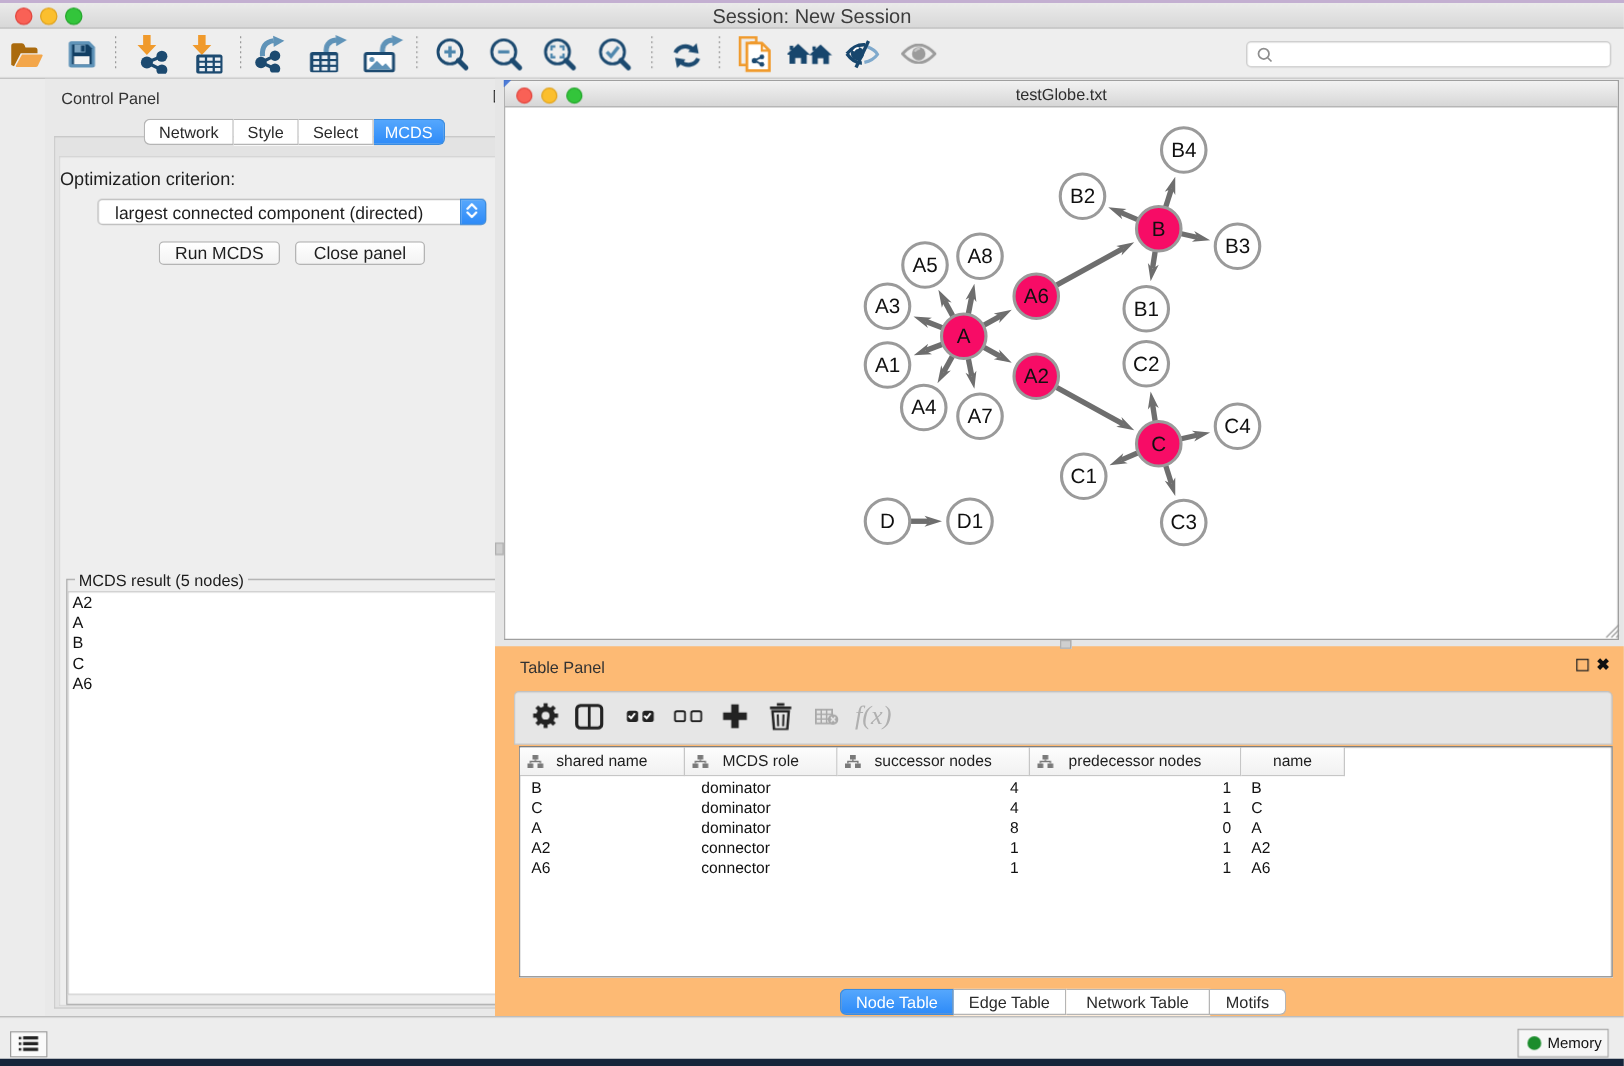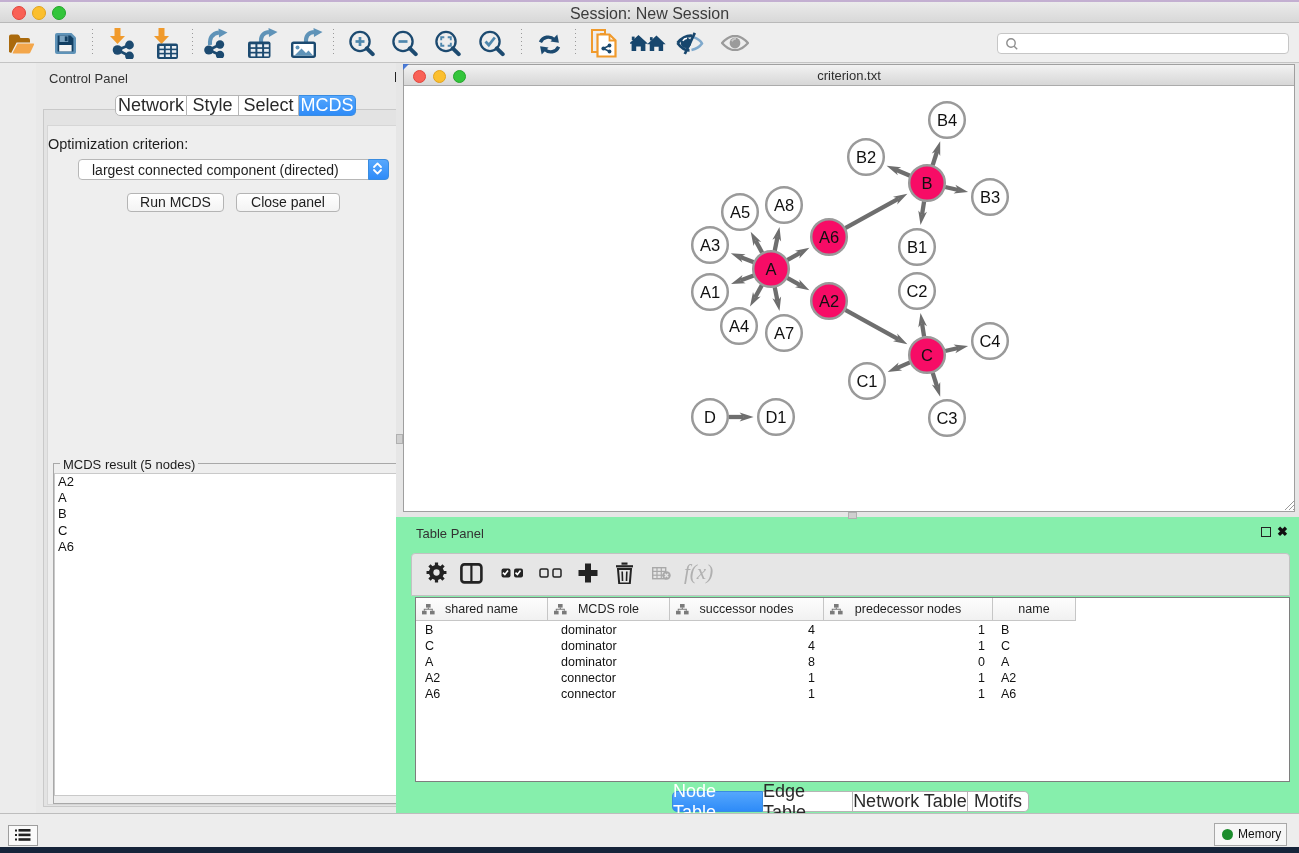--- a/index.html
+++ b/index.html
@@ -13,21 +13,21 @@
 
 #toolbar{left:0;top:23px;width:1299px;height:39px;background:#eeeeee;border-bottom:1px solid #c4c4c4;}
 .sep{position:absolute;top:6px;height:28px;width:1px;background-image:linear-gradient(#9a9a9a 1.5px,transparent 1.5px);background-size:1px 4px;}
 #searchbox{position:absolute;left:997px;top:10px;width:290px;height:19px;background:#fff;border:1px solid #c6c6c6;border-radius:4px;}
 
 #cpanel{left:0;top:63px;width:396px;height:750px;background:#e9e9e9;margin-left:36px;}
 #cpanel-title{position:absolute;left:13px;top:8px;font-size:13px;color:#323232;}
 .float-sq{position:absolute;width:8px;height:8px;border:1.6px solid #222;background:transparent;}
 .close-x{position:absolute;font-size:13px;font-weight:bold;color:#111;}
 
-.tabrow{position:absolute;display:flex;height:21px;font-size:18px;z-index:5;}
+.tabrow{position:absolute;display:flex;height:21px;font-size:13px;z-index:5;}
 .tab{background:#fff;border:1px solid #b5b5b5;border-left:none;color:#2a2a2a;display:flex;align-items:center;justify-content:center;box-sizing:border-box;}
 .tab.first{border-left:1px solid #b5b5b5;border-radius:5px 0 0 5px;}
 .tab.last{border-radius:0 5px 5px 0;}
 .tab.sel{background:linear-gradient(#55a7fd,#2e8bf8);color:#fff;border-color:#3a8ce0;}
 
 #cp-outer{position:absolute;left:7px;top:46px;width:382px;height:696px;background:#e3e3e3;border:1px solid #c9c9c9;}
 #cp-inner{position:absolute;left:3px;top:15px;width:374px;height:678px;background:#eeeeee;border:1px solid #d6d6d6;}
 #opt-label{position:absolute;left:0;top:10px;width:100%;text-align:left;font-size:14.5px;color:#1e1e1e;}
 #dropdown{position:absolute;left:30px;top:33px;width:309px;height:19px;background:#fff;border:1px solid #b7b7b7;border-radius:4px;}
 #dropdown .txt{position:absolute;left:13px;top:1.5px;font-size:14px;color:#1e1e1e;}
@@ -40,21 +40,21 @@
 #fset-list .it{padding:0 0 0 3px;height:16.2px;line-height:16.5px;}
 #fset-sb{position:absolute;right:1px;top:1px;width:14px;height:319px;background:#f4f4f4;border-left:1px solid #d9d9d9;border-right:1px solid #d9d9d9;}
 
 #rightbg{left:396px;top:63px;width:903px;height:750px;background:#e6e6e6;}
 
 #netwin{position:absolute;left:403px;top:64px;width:892px;height:448px;background:#fff;border:1px solid #9f9f9f;box-sizing:border-box;}
 #netwin-tb{position:absolute;left:0;top:0;width:100%;height:20px;background:linear-gradient(#f2f2f2,#d7d7d7);border-bottom:1px solid #ababab;}
 #netwin-tb .tl{position:absolute;width:11px;height:11px;border-radius:50%;top:5px;}
 #netwin-title{position:absolute;top:3px;left:0;width:100%;text-align:center;font-size:13px;color:#2e2e2e;}
 
-#tpanel{left:396px;top:517px;width:903px;height:296px;background:#86efac;}
+#tpanel{left:396px;top:517px;width:903px;height:296px;background:#fdba74;}
 #tp-title{position:absolute;left:20px;top:9px;font-size:13px;color:#323232;}
 #tp-toolbar{position:absolute;left:15px;top:36px;width:879px;height:43px;background:#e6e6e6;border:1px solid #c2c2c2;border-radius:4px 4px 0 0;box-sizing:border-box;}
 #tp-table{position:absolute;left:19px;top:80px;width:875px;height:185px;background:#fff;border:1px solid #7e7e7e;box-sizing:border-box;}
 .th{position:absolute;top:0;height:23px;background:linear-gradient(#fdfdfd,#f1f1f1);border-right:1px solid #c6c6c6;border-bottom:1px solid #c6c6c6;box-sizing:border-box;font-size:12.5px;color:#1e1e1e;text-align:center;line-height:22px;}
 .td{position:absolute;font-size:12.5px;color:#111;height:16px;line-height:16px;}
 
 
 #statusbar{left:0;top:813px;width:1299px;height:34px;background:#ededed;border-top:1px solid #bdbdbd;}
 #wallpaper{left:0;top:847px;width:1299px;height:6px;background:#16243a;}
 .icon{position:absolute;}
@@ -247,21 +247,21 @@
       </div>
     </div>
   </div>
 </div>
 <div class="abs" id="rightbg"></div>
 <div class="abs" id="netwin">
   <div id="netwin-tb">
     <div class="tl" style="left:9px;background:#f96156;border:0.5px solid #e0443c;"></div>
     <div class="tl" style="left:29px;background:#fbbf2e;border:0.5px solid #e0a31d;"></div>
     <div class="tl" style="left:49px;background:#33c53b;border:0.5px solid #23a52b;"></div>
-    <div id="netwin-title">criterion.txt</div>
+    <div id="netwin-title">testGlobe.txt</div>
   </div>
   <svg id="graph" width="890" height="426" viewBox="0 0 890 426" style="position:absolute;left:0px;top:20px">
 <g stroke="#6e6e6e" fill="#6e6e6e">
 <line x1="358.2" y1="167.7" x2="351.5" y2="155.5" stroke-width="4.3"></line>
 <polygon points="346.7,146.7 357.3,156.9 351.5,155.5 349.5,161.1" stroke="none"></polygon>
 <line x1="370.7" y1="165.9" x2="373.5" y2="151.8" stroke-width="4.3"></line>
 <polygon points="375.5,142.0 377.1,156.5 373.5,151.8 368.4,154.8" stroke="none"></polygon>
 <line x1="349.8" y1="177.2" x2="336.2" y2="171.9" stroke-width="4.3"></line>
 <polygon points="326.8,168.2 341.5,169.2 336.2,171.9 338.3,177.4" stroke="none"></polygon>
 <line x1="349.7" y1="190.5" x2="336.4" y2="195.5" stroke-width="4.3"></line>

